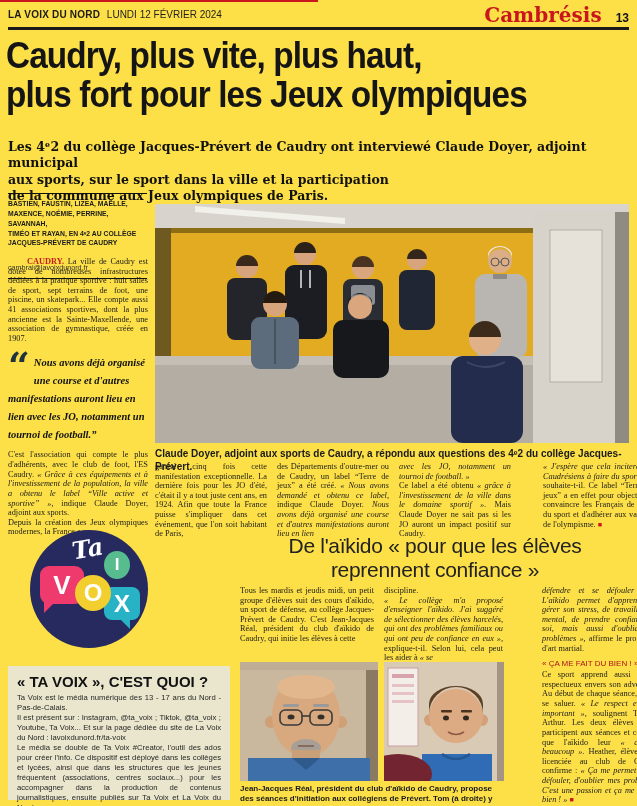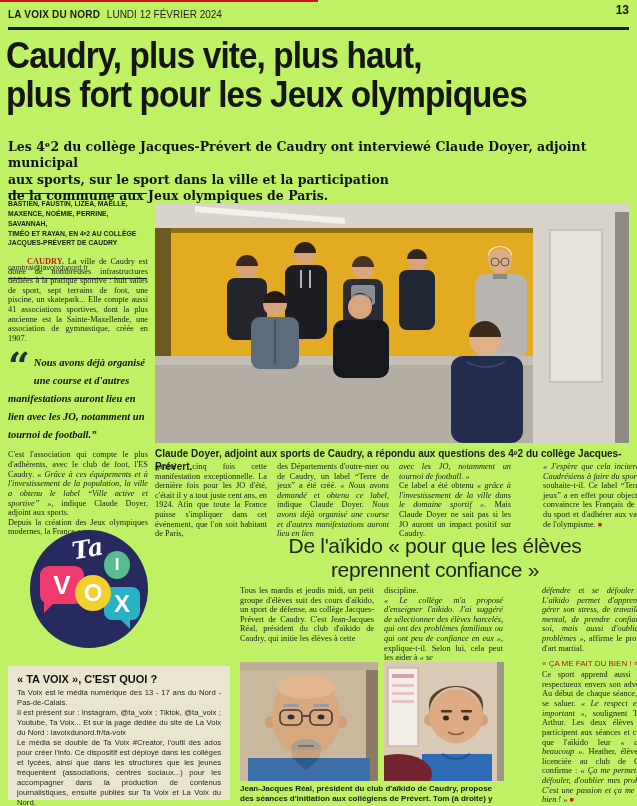--- a/index.html
+++ b/index.html
@@ -1,16 +1,16 @@
 <!DOCTYPE html>
 <html lang="fr"><head>
 <meta charset="utf-8">
 <style>
   html,body{margin:0;padding:0;background:#888;}
-  #page{position:relative;width:637px;height:806px;background:#bef264;overflow:hidden;
+  #page{position:relative;width:637px;height:806px;background:#fde047;overflow:hidden;
         font-family:"Liberation Sans",sans-serif;color:#1b1b1b;}
   
   .topbar{position:absolute;left:0;top:0;width:318px;height:2px;background:#c9161d;}
   .mast-left{position:absolute;left:8px;top:9px;font-size:10px;white-space:nowrap;}
   .mast-paper{font-weight:bold;letter-spacing:.2px;}
   .mast-date{color:#222;margin-left:4px;}
   .mast-right{position:absolute;right:8px;top:3px;display:flex;align-items:baseline;gap:14px;}
   .mast-section{font-family:"DejaVu Serif",serif;font-weight:bold;font-size:20px;color:#c9161d;}
   .mast-page{font-weight:bold;font-size:12px;color:#111;}
   .mast-rule{position:absolute;left:8px;right:8px;top:27px;height:2.5px;background:#1a1a1a;}
@@ -70,34 +70,35 @@
   .bub-o{left:45px;top:45px;width:36px;height:36px;border-radius:50%;background:#f2cf2f;
          font-size:24px;z-index:3;}
   .bub-i{left:74px;top:21px;width:26px;height:28px;border-radius:50%;background:#57bd8f;
          font-size:17px;z-index:1;}
   .bub-x{left:74px;top:57px;width:36px;height:33px;border-radius:8px;background:#27b2c6;
          font-size:24px;z-index:2;}
   .bub-x::after{content:"";position:absolute;left:16px;bottom:-9px;width:0;height:0;
         border-top:10px solid #27b2c6;border-left:10px solid transparent;}
   .tvbox{position:absolute;left:8px;top:666px;width:222px;height:134px;background:#e9e6cd;
          padding:7px 9px;box-sizing:border-box;}
-  .tvbox-title{font-size:11px;font-weight:bold;color:#111;margin-bottom:3px;}
+  .tvbox-title{font-size:15px;font-weight:bold;color:#111;margin-bottom:3px;}
   .tvbox-body{font-size:7.7px;line-height:1.3;color:#262626;white-space:pre-line;text-align:justify;}
 </style>
 </head>
 <body>
 
 <div id="page">
 
   <div class="topbar"></div>
   <div class="mast-left">
     <span class="mast-paper">LA VOIX DU NORD</span>
     <span class="mast-date">LUNDI 12 FÉVRIER 2024</span>
   </div>
   <div class="mast-right">
+    <span class="mast-section">Cambrésis</span>
     <span class="mast-page">13</span>
   </div>
   <div class="mast-rule"></div>
 
   <div class="headline">Caudry, plus vite, plus haut,
 plus fort pour les Jeux olympiques</div>
   <div class="standfirst">Les 4ᵉ2 du collège Jacques-Prévert de Caudry ont interviewé Claude Doyer, adjoint municipal
 aux sports, sur le sport dans la ville et la participation
 de la commune aux Jeux olympiques de Paris.</div>
 

